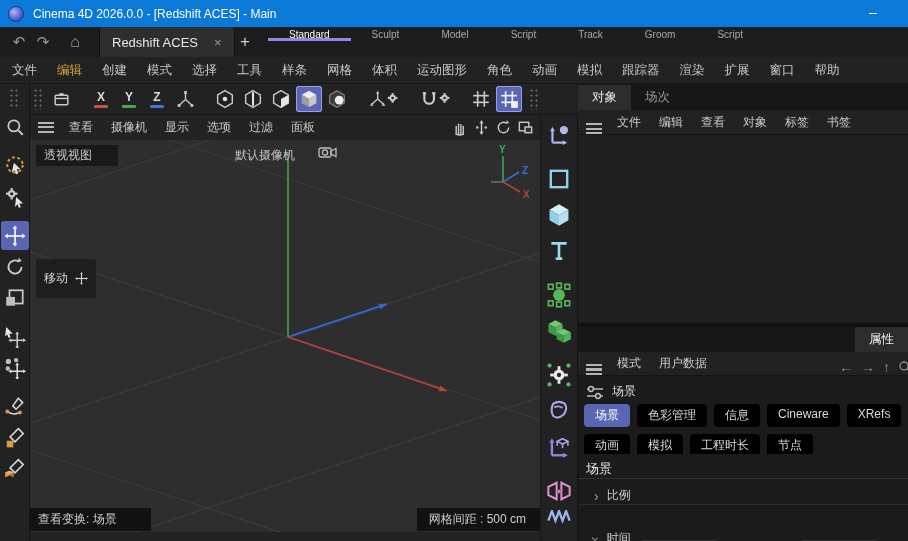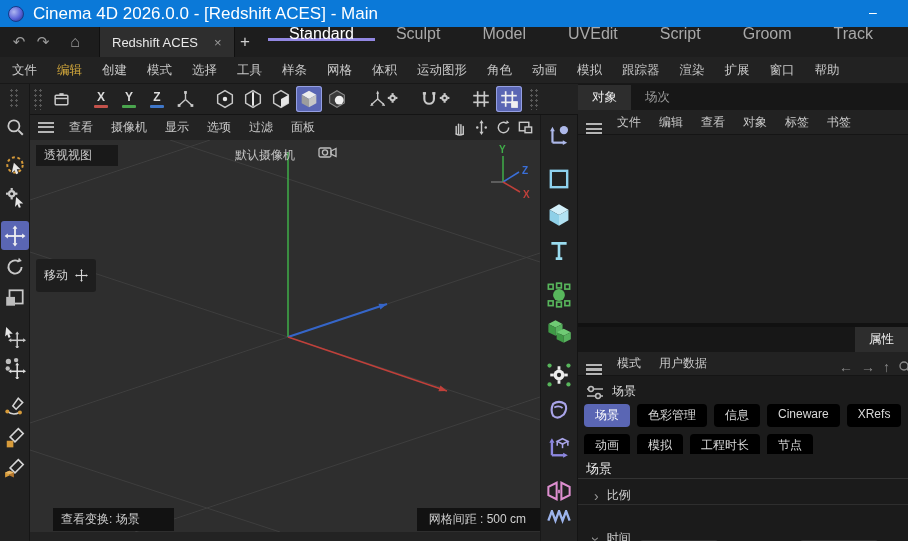--- a/index.html
+++ b/index.html
@@ -2,30 +2,30 @@
 <html><head>
 <meta charset="utf-8">
 <style>
   html,body{margin:0;padding:0;background:#0e0e0e;}
   body{font-family:"Liberation Sans","DejaVu Sans",sans-serif;}
   .app{position:relative;width:908px;height:541px;overflow:hidden;background:#1c1c1c;color:#c9c9c9;font-size:12px;user-select:none;}
   .abs{position:absolute;}
   
   .titlebar{left:0;top:0;width:908px;height:27px;background:#0b79d8;display:flex;align-items:center;}
   .logo{width:14px;height:14px;border-radius:50%;margin-left:8px;background:radial-gradient(circle at 35% 35%,#aeb6f0,#5a63d8 55%,#222d7a);border:1px solid #163a8a;}
-  .title-text{margin-left:9px;color:#fff;font-size:17px;}
+  .title-text{margin-left:9px;color:#fff;font-size:12px;}
   .win-min{position:absolute;right:22px;top:2px;width:26px;height:22px;color:#fff;font-size:14px;text-align:center;line-height:20px;}
   
   .tabrow{left:0;top:27px;width:908px;height:30px;background:#1d1d1d;border-bottom:1px solid #141414;}
   .glyphbtn{position:absolute;top:3px;width:22px;height:24px;color:#9c9c9c;font-size:15px;text-align:center;line-height:24px;}
   .doctab{position:absolute;left:99px;top:0;height:30px;background:#2e2e2e;display:flex;align-items:center;padding:0 12px;color:#e8e8e8;font-size:13px;border-left:1px solid #101010;border-right:1px solid #101010;}
   .doctab .close{margin-left:16px;color:#9a9a9a;font-size:13px;}
   .plusbtn{position:absolute;left:233px;top:3px;width:24px;height:24px;color:#cfcfcf;font-size:17px;text-align:center;line-height:24px;}
   .layout-tabs{position:absolute;left:268px;top:0;height:30px;display:flex;}
-  .layout-tab{padding:0 21px;display:flex;align-items:center;color:#a9a9a9;font-size:16px;height:14px;box-sizing:border-box;}
+  .layout-tab{padding:0 21px;display:flex;align-items:center;color:#a9a9a9;font-size:10px;height:14px;box-sizing:border-box;}
   .layout-tab.active{color:#ffffff;box-shadow:inset 0 -3px 0 #9287e2;}
   
   .menubar{left:0;top:57px;width:908px;height:27px;background:#222222;display:flex;align-items:center;padding-left:2px;box-sizing:border-box;border-bottom:1px solid #181818;}
   .menu-item{padding:0 10px;font-size:12.5px;color:#c8c8c8;line-height:27px;}
   .menu-item.hl{color:#d4a93c;}
   
   .toolbar{left:30px;top:84px;width:548px;height:31px;background:#222222;display:flex;align-items:center;border-bottom:1px solid #141414;box-sizing:border-box;}
   .dots{width:11px;height:22px;margin:0 3px;background-image:radial-gradient(circle,#585858 1px,transparent 1.3px);background-size:5px 5px;}
   .tbtn{width:26px;height:26px;margin:0 1px;border-radius:3px;display:flex;align-items:center;justify-content:center;flex:none;}
   .tbtn.active{background:#5a66b4;box-shadow:inset 0 0 0 1px #96a0e2;}
@@ -43,22 +43,22 @@
   .vp-menu .menu-item{line-height:25px;padding:0 9px;font-size:12px;}
   .hamb{width:16px;height:11px;margin:0 6px 0 8px;background:repeating-linear-gradient(#b5b5b5 0 2px,transparent 2px 4.5px);}
   .vp-nav{margin-left:auto;display:flex;align-items:center;gap:3px;padding-right:5px;}
   .vp-nav .nbtn{width:19px;height:19px;display:flex;align-items:center;justify-content:center;}
   .vp-canvas{position:absolute;left:0;top:25px;width:510px;height:392px;background:#2e2e2e;overflow:hidden;}
   .vp-bottomstrip{position:absolute;left:0;bottom:0;width:510px;height:9px;background:#232323;}
   .viewname{position:absolute;left:6px;top:5px;background:#191919;color:#c6c6c6;padding:2px 26px 2px 8px;font-size:12px;}
   .camname{position:absolute;left:205px;top:7px;color:#c6c6c6;font-size:12px;}
   .camicon{position:absolute;left:288px;top:5px;}
   .gizmo{position:absolute;right:6px;top:4px;}
-  .movehint{position:absolute;left:6px;top:119px;background:#1e1e1e;border-radius:3px;height:33px;display:flex;align-items:center;padding:0 8px;gap:7px;color:#d5d5d5;}
-  .status-left{position:absolute;left:0;bottom:1px;background:#121212;color:#cfcfcf;padding:3px 34px 3px 8px;font-size:12px;margin-left:23px;}
+  .movehint{position:absolute;left:6px;top:119px;background:#1e1e1e;border-radius:3px;height:39px;display:flex;align-items:center;padding:0 8px;gap:7px;color:#d5d5d5;}
+  .status-left{position:absolute;left:0;bottom:1px;background:#121212;color:#cfcfcf;padding:3px 34px 3px 8px;font-size:12px;}
   .status-right{position:absolute;right:0;bottom:1px;background:#121212;color:#cfcfcf;padding:3px 14px 3px 12px;font-size:12px;}
   
   .rightcol{left:540px;top:115px;width:38px;height:426px;background:#222222;border-left:1px solid #181818;border-right:1px solid #141414;box-sizing:border-box;}
   .rtool{width:34px;height:33px;margin:3px 0 3px 1px;border-radius:3px;display:flex;align-items:center;justify-content:center;}
   .rsep{height:5px;}
   
   .rightpanel{left:578px;top:84px;width:330px;height:457px;background:#1b1b1b;overflow:hidden;}
   .prow{position:absolute;left:0;width:330px;display:flex;align-items:flex-end;}
   .ptabs{background:#171717;height:26px;}
   .ptab{padding:4px 14px;font-size:12.5px;color:#9a9a9a;}
@@ -97,24 +97,23 @@
     <div class="glyphbtn" style="left:64px;font-size:16px;">⌂</div>
     <div class="doctab">
       <span>Redshift ACES</span>
       <span class="close">×</span>
     </div>
     <div class="plusbtn">+</div>
     <div class="layout-tabs">
       <div class="layout-tab active">Standard</div>
       <div class="layout-tab">Sculpt</div>
       <div class="layout-tab">Model</div>
-      <div class="layout-tab">UVEdit</div>
       <div class="layout-tab">Script</div>
+      <div class="layout-tab">Track</div>
       <div class="layout-tab">Groom</div>
-      <div class="layout-tab">Track</div>
       <div class="layout-tab">Script</div>
     </div>
   </div>
 
   <div class="abs menubar">
     <span class="menu-item">文件</span>
     <span class="menu-item hl">编辑</span>
     <span class="menu-item">创建</span>
     <span class="menu-item">模式</span>
     <span class="menu-item">选择</span>

